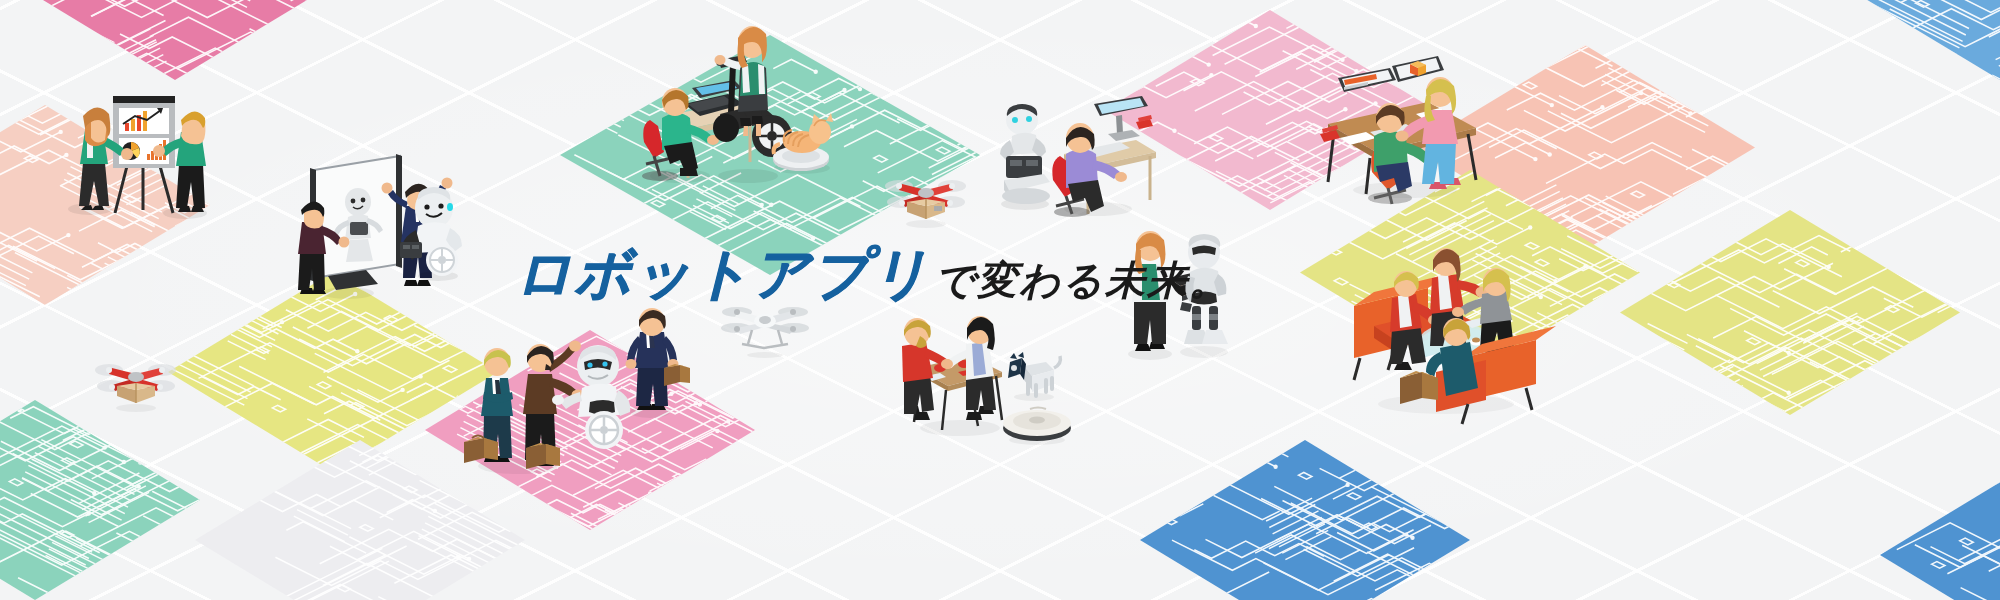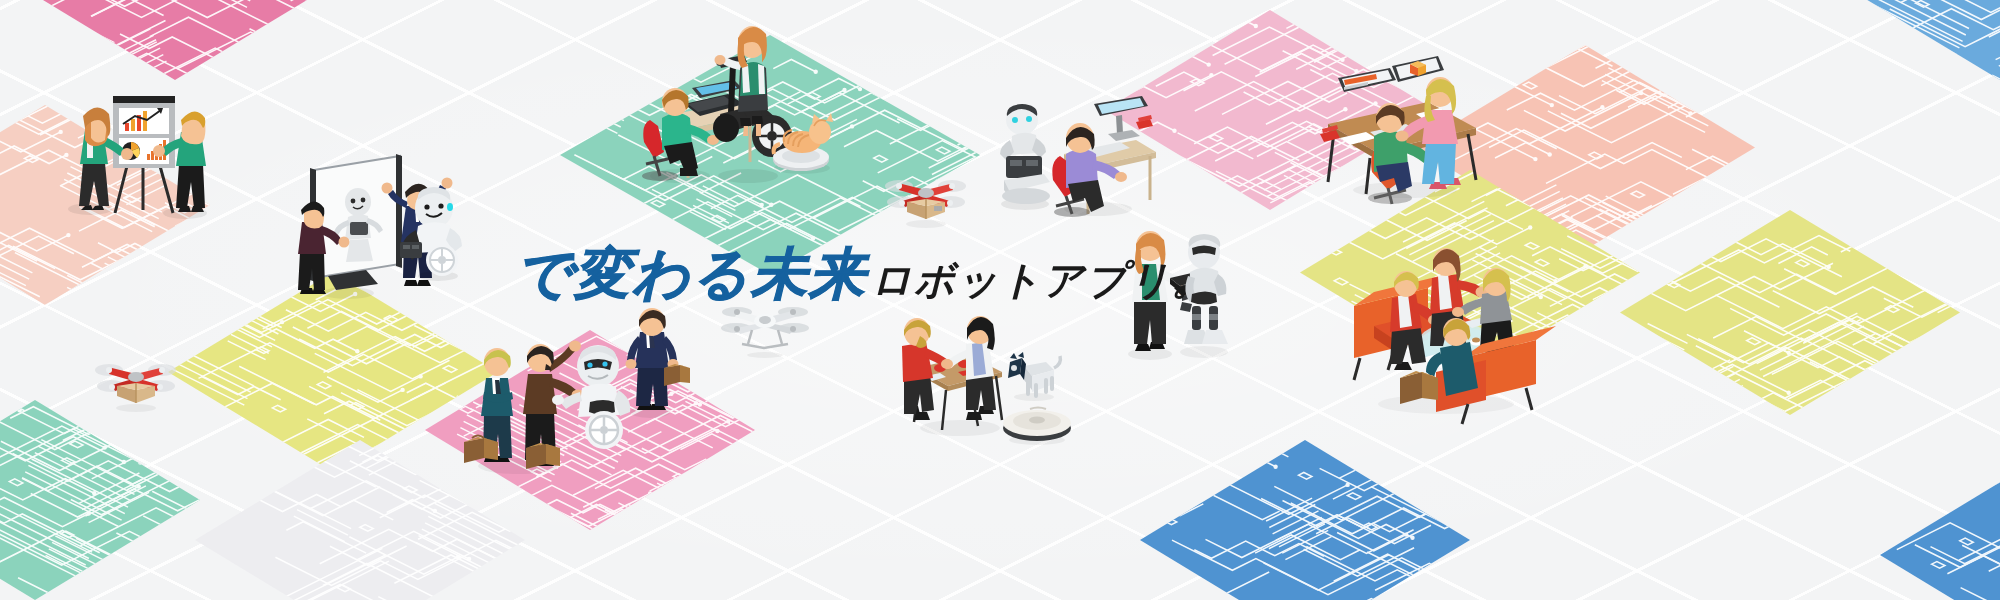--- a/index.html
+++ b/index.html
@@ -2277,17 +2277,17 @@
         <path d="M107 108 q12 -20 26 -4 q3 12 -1 14 q-2 -12 -11 -11 q-10 1 -13 9z" fill="#c8a33a"></path>
       </g>
 
       <path d="M64 156 L86 150 L86 176 L64 182 Z" fill="#8a5f35"></path>
       <path d="M86 150 L102 156 L102 178 L86 176 Z" fill="#a8783f"></path>
       <path d="M64 156 L80 149 L102 156 L86 150 Z" fill="#c08f4e"></path>
     </svg>
   </div>
 
   <div id="headline">
-    <span class="hl-main" style="color: rgb(21, 97, 159);">で変わる未来</span>
-    <span class="hl-sub" style="color: rgb(26, 26, 26);">ロボットアプリ。</span>
+    <span class="hl-main" style="color: rgb(21, 97, 159);">ロボットアプリ</span>
+    <span class="hl-sub" style="color: rgb(26, 26, 26);">で変わる未来。</span>
   </div>
 
 </div>
 
 </body></html>

